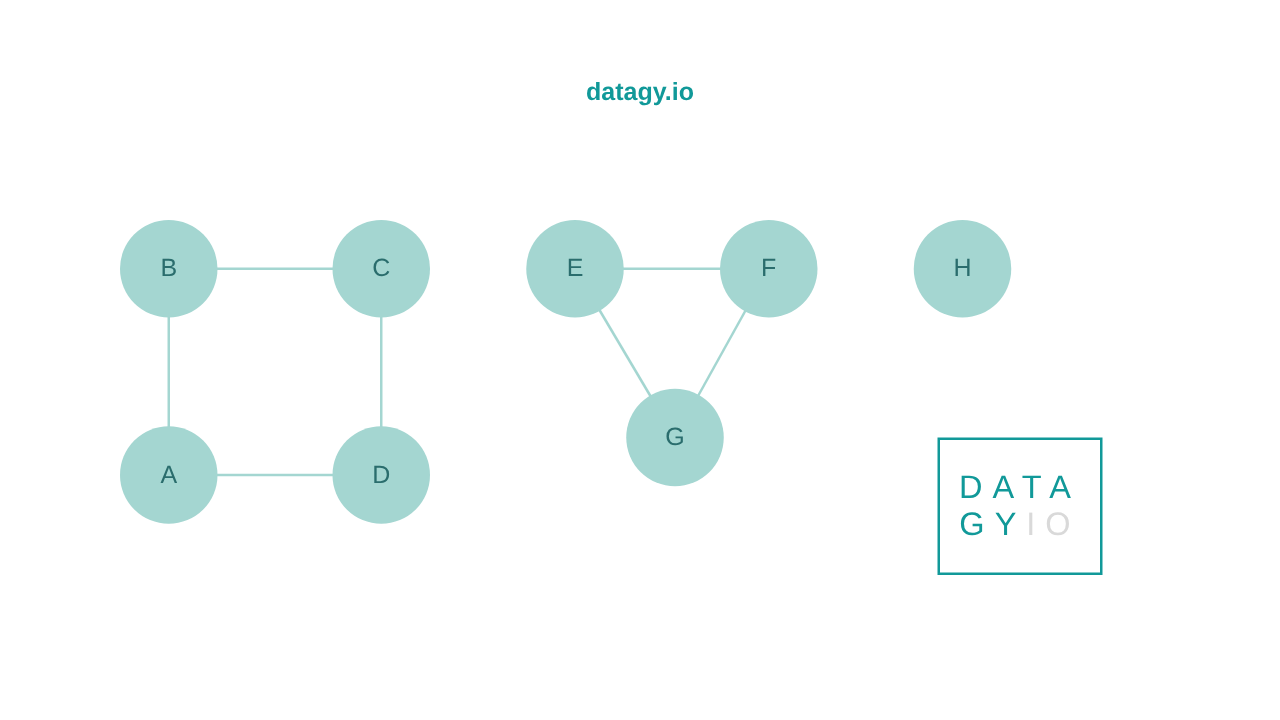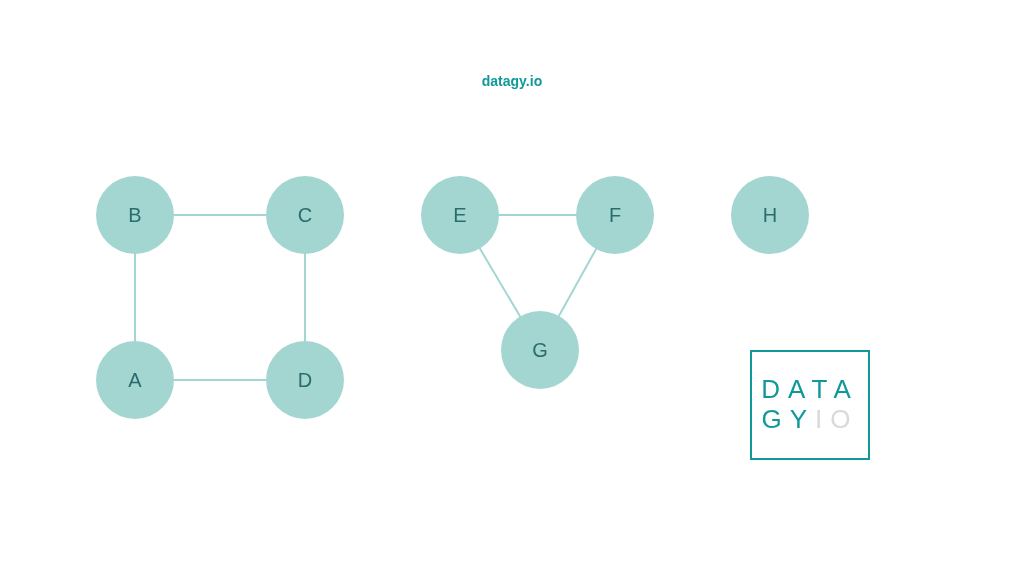--- a/index.html
+++ b/index.html
@@ -14,23 +14,23 @@
     .header {
       text-align: center;
       padding-top: 55px;
       color: var(--brand);
     }
     .title {
       font-size: 28px;
       font-weight: 700;
     }
     .subtitle {
-      font-size: 14px;
+      font-size: 20px;
       font-weight: 700;
-      margin-top: 18px;
+      margin-top: 8px;
     }
     .canvas {
       position: absolute;
       inset: 0;
     }
     .node {
       position: absolute;
       width: 78px;
       height: 78px;
       border-radius: 50%;
@@ -45,21 +45,21 @@
     }
     svg.edges {
       position: absolute;
       inset: 0;
       z-index: 1;
     }
     .logo {
       position: absolute;
       left: 750px;
       top: 350px;
-      width: 120px;
+      width: 132px;
       height: 110px;
       border: 2px solid var(--brand);
       display: flex;
       flex-direction: column;
       align-items: center;
       justify-content: center;
       letter-spacing: 8px;
       font-weight: 400;
       font-size: 26px;
       line-height: 1.15;

